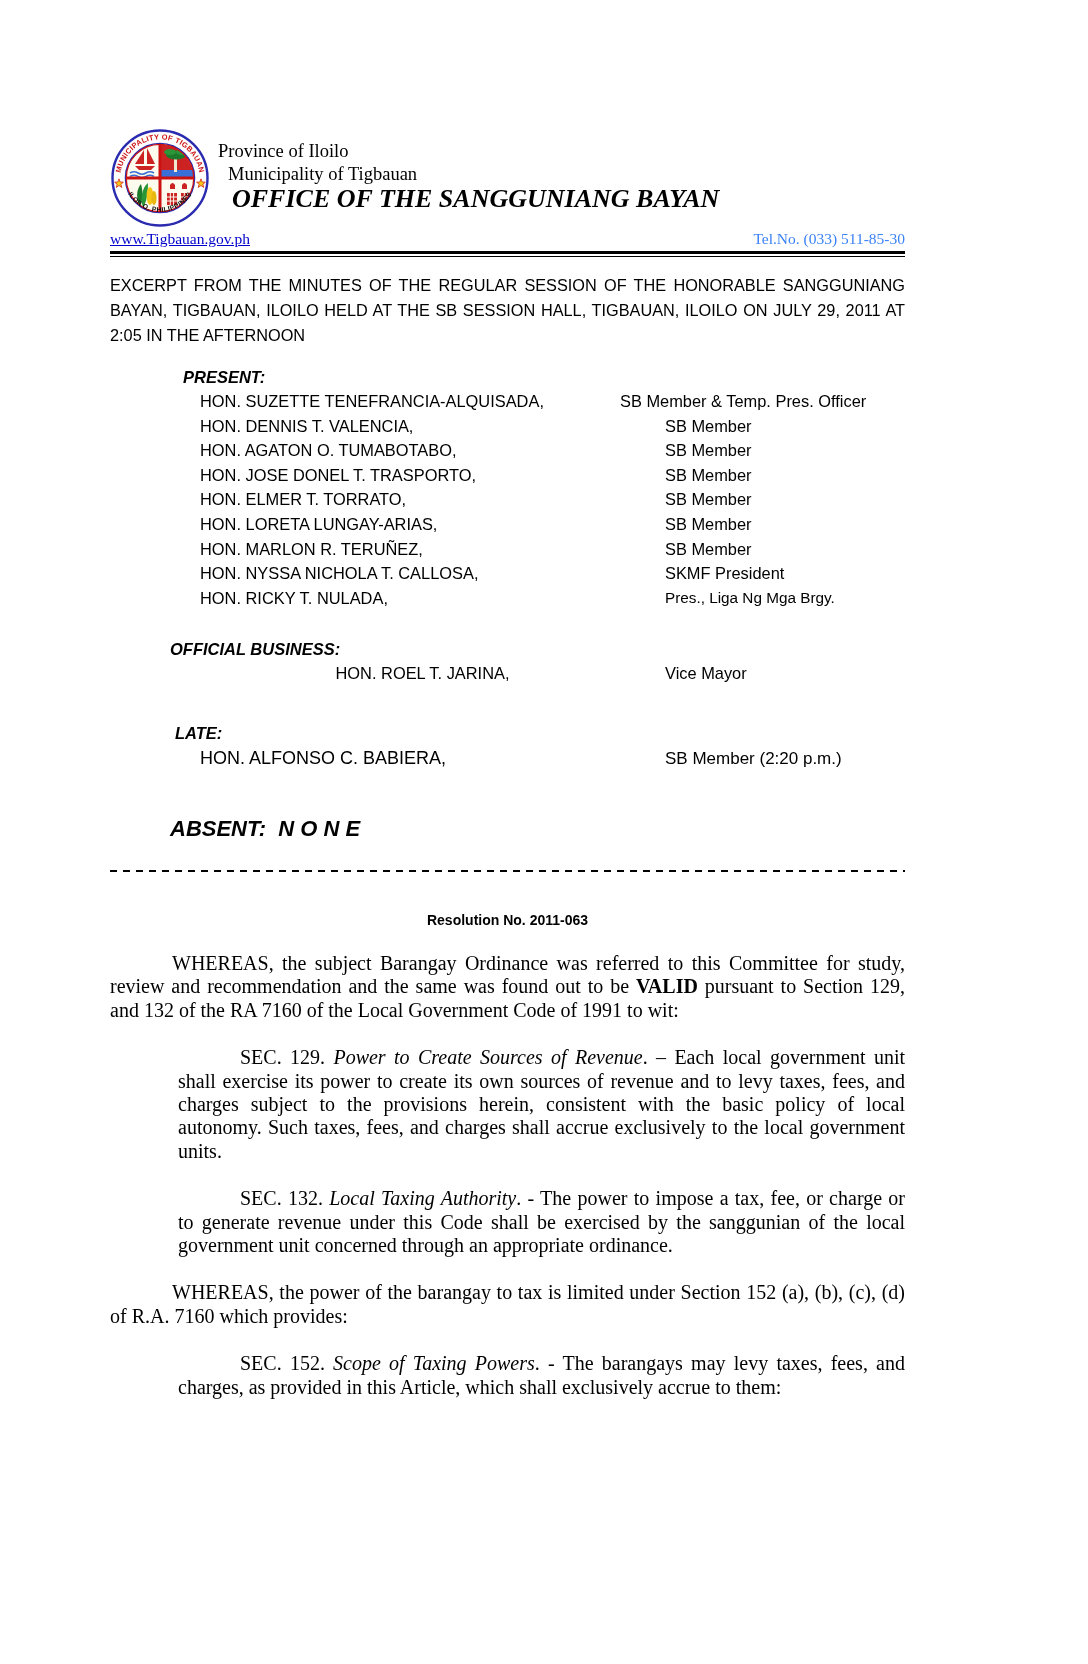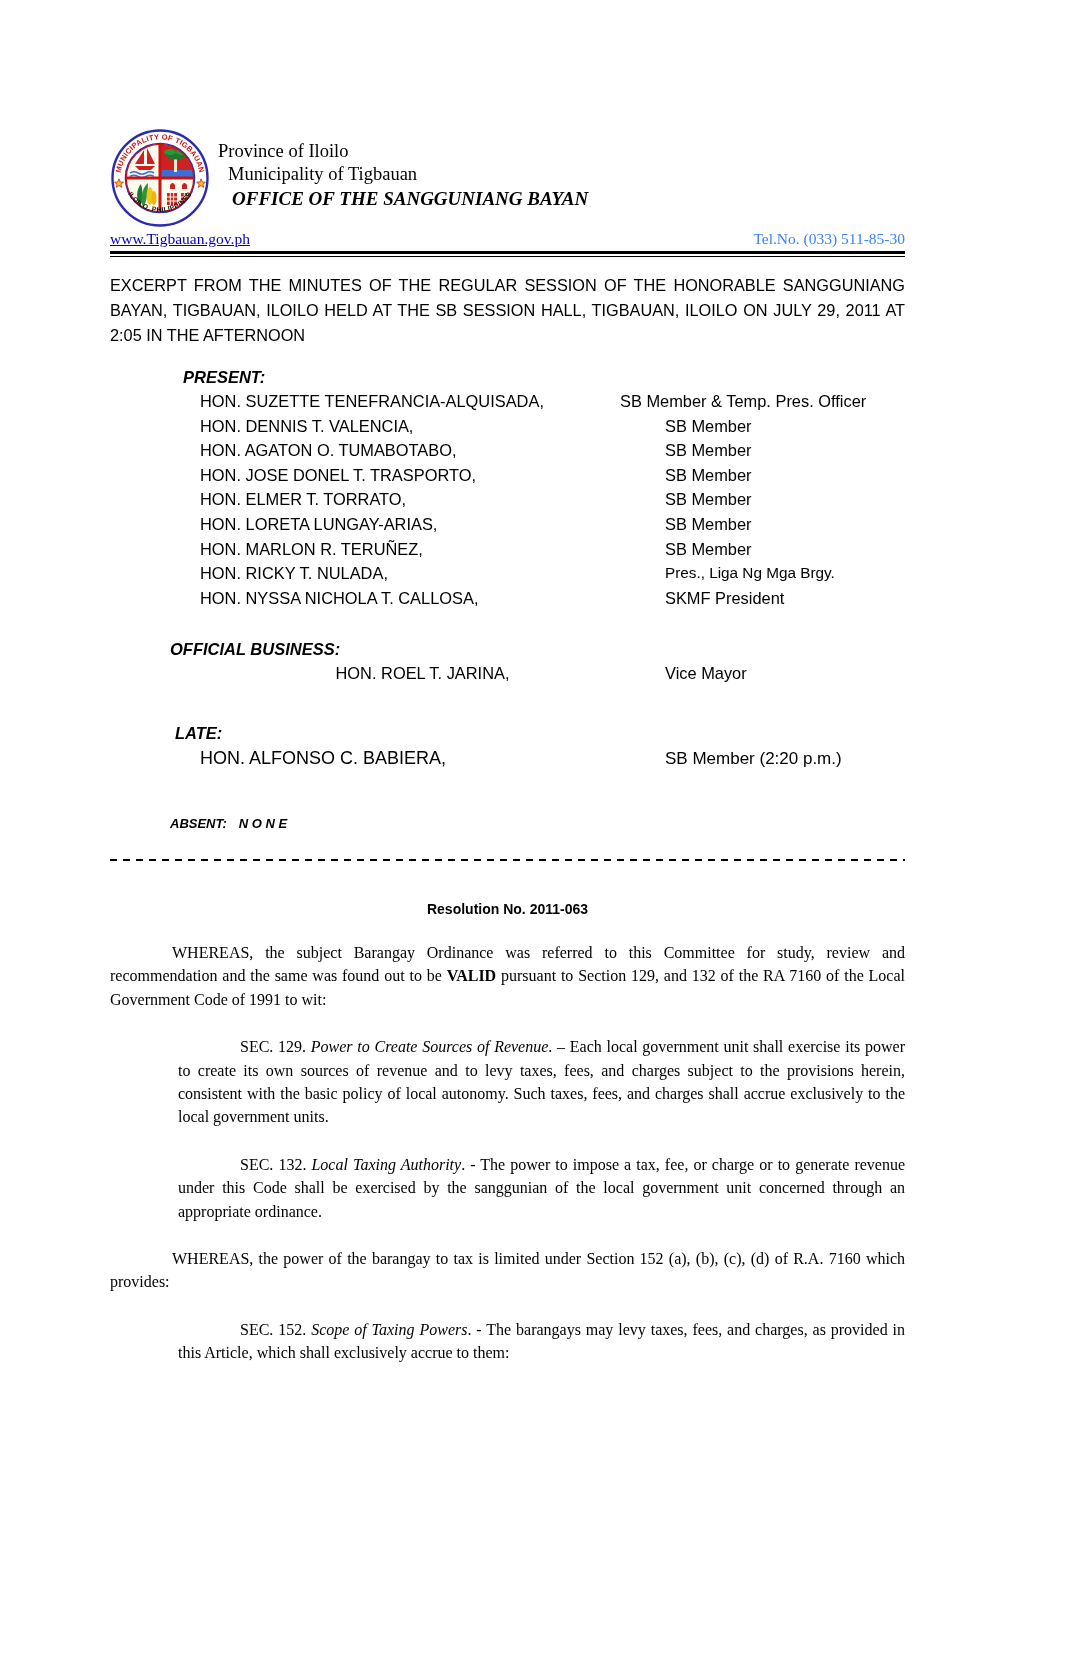--- a/index.html
+++ b/index.html
@@ -5,21 +5,21 @@
   html,body{margin:0;padding:0;background:#fff;}
   .page{position:relative;width:1088px;height:1664px;background:#fff;color:#000;
         font-family:"Liberation Serif",serif;overflow:hidden;}
   .content{position:absolute;left:110px;top:128px;width:795px;}
 
   
   .letterhead{display:flex;align-items:flex-start;}
   .seal{width:100px;height:100px;flex:none;}
   .header-text{margin-left:8px;padding-top:12px;font-size:18.5px;line-height:23px;}
   .h-line3{padding-left:10px;}
-  .h-office{font-weight:bold;font-style:italic;font-size:19px;padding-left:14px;margin-top:1px;}
+  .h-office{font-weight:bold;font-style:italic;font-size:26px;padding-left:14px;margin-top:1px;}
 
   .web-row{display:flex;justify-content:space-between;align-items:flex-end;font-size:15.5px;margin-top:2px;}
   .website{color:#0000cc;text-decoration:underline;cursor:pointer;}
   .tel{color:#3b82f6;}
   .double-rule{margin-top:3px;height:2px;border-top:3px solid #000;border-bottom:1px solid #000;}
 
   
   .excerpt{font-family:"Liberation Sans",sans-serif;font-size:16.3px;line-height:25px;
            text-align:justify;margin:16px 0 0 0;}
 
@@ -35,31 +35,31 @@
   .present-list .att-row:first-child .att-role{padding-left:0;}
   .role-small{font-size:15.3px;}
   .ob-label{margin:30px 0 2px 60px;}
   .ob-list .att-row{padding-left:70px;line-height:24.6px;}
   .ob-list .att-name{width:485px;text-align:center;}
   .late-label{margin:38px 0 2px 65px;font-style:italic;}
   .late-list .att-row{padding-left:90px;line-height:27px;font-size:18px;}
   .late-list .att-name{width:465px;}
   .late-list .att-role{font-size:17px;align-self:center;}
   .absent-row{margin:44px 0 0 60px;font-family:"Liberation Sans",sans-serif;
-              font-weight:bold;font-style:italic;font-size:13px;}
+              font-weight:bold;font-style:italic;font-size:22px;}
   .absent-value{margin-left:12px;}
 
   .dashed-rule{margin-top:28px;height:2px;
                background:repeating-linear-gradient(90deg,#000 0 7px,transparent 7px 13px);}
 
   
   .res-no{margin-top:40px;text-align:center;font-family:"Liberation Sans",sans-serif;
           font-weight:bold;font-size:14px;}
   .title{margin:26px 0 0 0;font-size:17.6px;line-height:23.5px;text-align:justify;font-weight:bold;}
-  .body-par{font-size:16px;line-height:23.4px;text-align:justify;margin:24px 0 0 0;}
+  .body-par{font-size:20px;line-height:23.4px;text-align:justify;margin:24px 0 0 0;}
   .indent-first{text-indent:62px;}
   .indent-block{margin-left:68px;text-indent:62px;}
   .seg-n{font-weight:normal;font-style:normal;}
   .seg-b{font-weight:bold;}
   .seg-i{font-style:italic;}
   .seg-bi{font-weight:bold;font-style:italic;}
 </style>
 </head>
 <body>
 
@@ -167,26 +167,26 @@
         </div>
         <div class="att-row">
           <span class="att-name">HON. LORETA LUNGAY-ARIAS,</span>
           <span class="att-role">SB Member</span>
         </div>
         <div class="att-row">
           <span class="att-name">HON. MARLON R. TERUÑEZ,</span>
           <span class="att-role">SB Member</span>
         </div>
         <div class="att-row">
+          <span class="att-name">HON. NYSSA NICHOLA T. CALLOSA,</span>
+          <span class="att-role">SKMF President</span>
+        </div>
+        <div class="att-row">
           <span class="att-name">HON. RICKY T. NULADA,</span>
           <span class="att-role role-small">Pres., Liga Ng Mga Brgy.</span>
-        </div>
-        <div class="att-row">
-          <span class="att-name">HON. NYSSA NICHOLA T. CALLOSA,</span>
-          <span class="att-role">SKMF President</span>
         </div>
       </div>
 
     <div class="label ob-label">OFFICIAL BUSINESS:</div>
     <div class="att-list ob-list" id="ob-list">
         <div class="att-row">
           <span class="att-name">HON. ROEL T. JARINA,</span>
           <span class="att-role">Vice Mayor</span>
         </div>
       </div>

